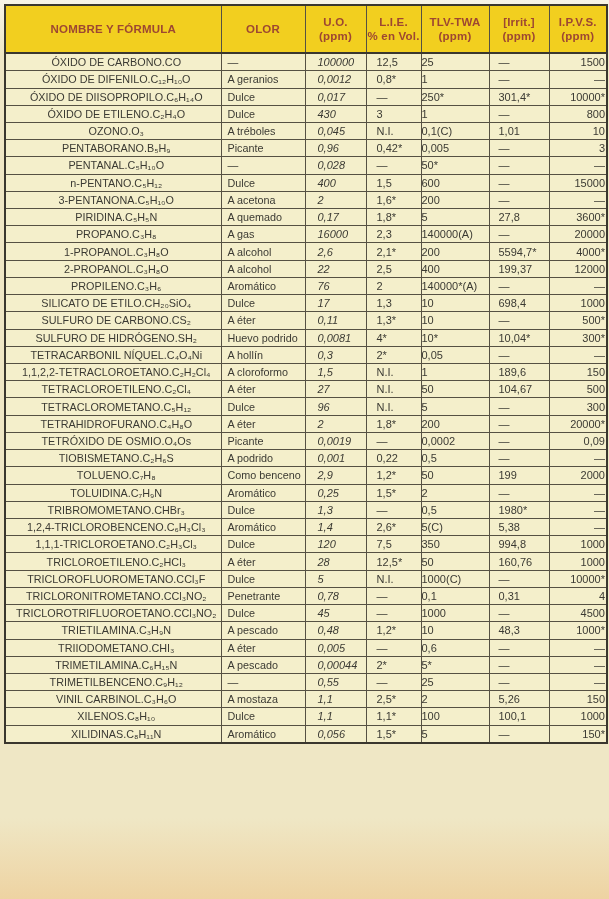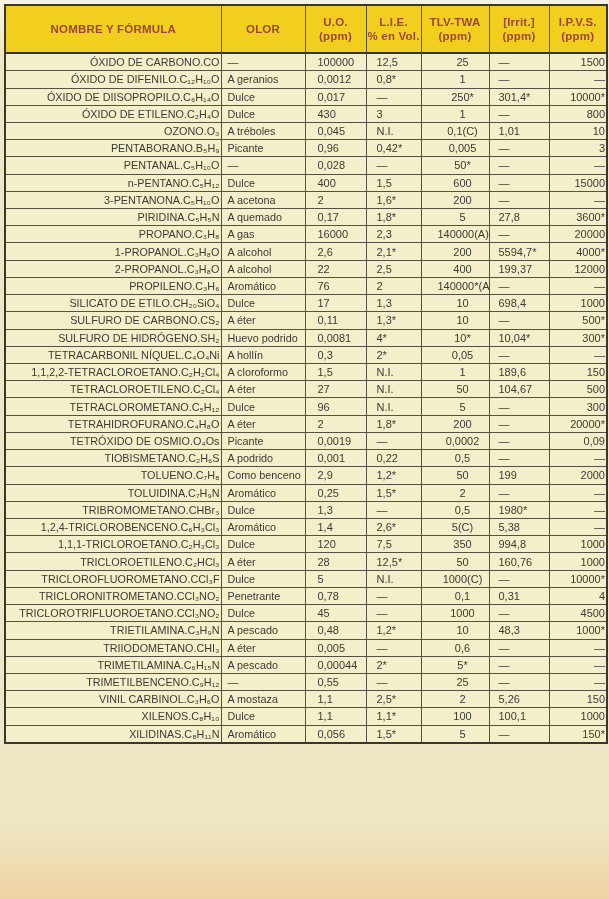--- a/index.html
+++ b/index.html
@@ -22,25 +22,25 @@
     font-size: 11.5px; font-weight: bold;
     height: 44px; vertical-align: middle; text-align: center;
     letter-spacing: 0.2px;
     border-bottom: 2px solid #3a372e;
   }
   thead th .hline { display: block; line-height: 14px; }
   tbody td {
     color: #3b3a33; font-size: 11px; vertical-align: middle;
     background: #f4efcb;
   }
-  td.c-nombre { text-align: right; padding-left: 7px; font-size: 10.8px; }
+  td.c-nombre { text-align: center; padding-left: 7px; font-size: 10.8px; }
   td.c-olor   { text-align: left; padding-left: 6px; font-size: 10.8px; }
-  td.c-uo     { text-align: left; padding-left: 12px; }
+  td.c-uo     { text-align: left; padding-left: 12px; font-style: italic; }
   td.c-lie    { text-align: left; padding-left: 10px; }
-  td.c-tlv    { text-align: center; padding-left: 16px; }
+  td.c-tlv    { text-align: left; padding-left: 0; }
   td.c-irrit  { text-align: left; padding-left: 9px; }
   td.c-ipvs   { text-align: right; padding-left: 8px; }
 </style>
 </head>
 <body>
 
 <div class="page">
   <table class="chem">
     <colgroup>
       <col style="width:216px">

